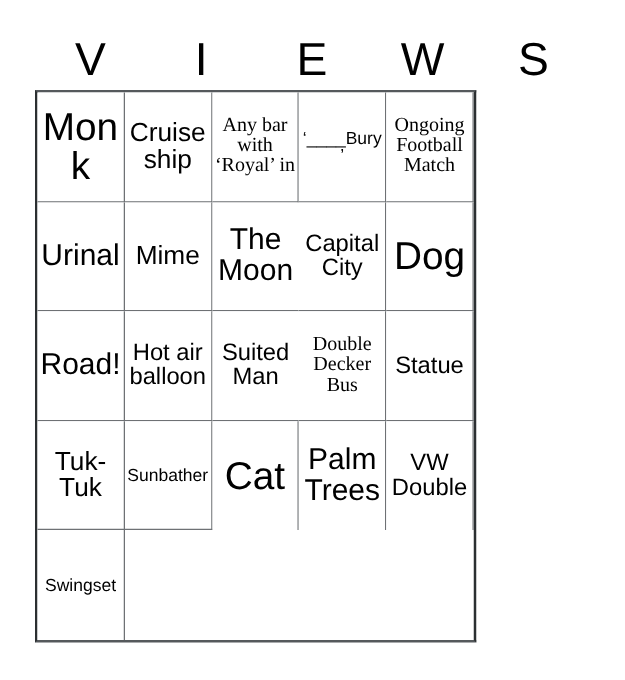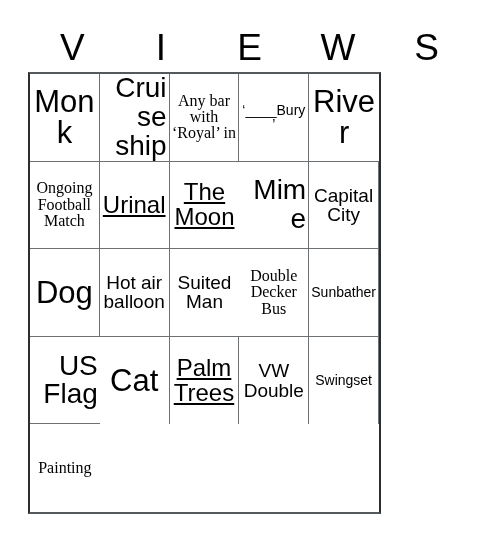--- a/index.html
+++ b/index.html
@@ -79,22 +79,22 @@
   .cell-text {
     display: block;
     width: 100%;
     line-height: 1.02;
     word-wrap: break-word;
     white-space: pre-line;
   }
 
   
   .fs-xl   { font-size: 31px; }
-  .fs-lg   { font-size: 28px; text-align: right; }
-  .fs-md   { font-size: 24px; text-decoration: underline; }
+  .fs-lg   { font-size: 21px; }
+  .fs-md   { font-size: 24px; }
   .fs-sm   { font-size: 19px; }
   .fs-xs   { font-size: 16px; font-family: Liberation Serif, serif; }
   .fs-xxs  { font-size: 14px; }
 </style>
 </head>
 <body>
 
 <div id="card">
 
   <div id="header-row">
@@ -114,77 +114,77 @@
 ship</span>
       </div>
       <div class="cell">
         <span class="cell-text fs-xs">Any bar
 with
 ‘Royal’ in</span>
       </div>
       <div class="cell">
         <span class="cell-text fs-xxs">‘____Bury’</span>
       </div>
-      <div class="cell col-last">
-        <span class="cell-text fs-xl">River</span>
-      </div>
       <div class="cell">
         <span class="cell-text fs-xs">Ongoing
 Football
 Match</span>
       </div>
       <div class="cell">
         <span class="cell-text fs-md">Urinal</span>
       </div>
+      <div class="cell">
+        <span class="cell-text fs-lg">Mime</span>
+      </div>
       <div class="cell col-last">
         <span class="cell-text fs-md">The
 Moon</span>
-      </div>
-      <div class="cell">
-        <span class="cell-text fs-lg">Mime</span>
       </div>
       <div class="cell">
         <span class="cell-text fs-sm">Capital
 City</span>
       </div>
       <div class="cell">
         <span class="cell-text fs-xl">Dog</span>
+      </div>
+      <div class="cell">
+        <span class="cell-text fs-md">Road!</span>
       </div>
       <div class="cell">
         <span class="cell-text fs-sm">Hot air
 balloon</span>
       </div>
       <div class="cell col-last">
         <span class="cell-text fs-sm">Suited
 Man</span>
       </div>
       <div class="cell">
         <span class="cell-text fs-xs">Double
 Decker
 Bus</span>
       </div>
       <div class="cell">
+        <span class="cell-text fs-sm">Statue</span>
+      </div>
+      <div class="cell">
+        <span class="cell-text fs-lg">Tuk-
+Tuk</span>
+      </div>
+      <div class="cell">
         <span class="cell-text fs-xxs">Sunbather</span>
-      </div>
-      <div class="cell col-last">
-        <span class="cell-text fs-lg">US
-Flag</span>
       </div>
       <div class="cell row-last">
         <span class="cell-text fs-xl">Cat</span>
       </div>
       <div class="cell row-last">
         <span class="cell-text fs-md">Palm
 Trees</span>
       </div>
       <div class="cell row-last">
         <span class="cell-text fs-sm">VW
 Double</span>
       </div>
       <div class="cell row-last">
         <span class="cell-text fs-xxs">Swingset</span>
       </div>
-      <div class="cell col-last row-last">
-        <span class="cell-text fs-xs">Painting</span>
-      </div>
     </div>
 
 </div>
 
 </body></html>

